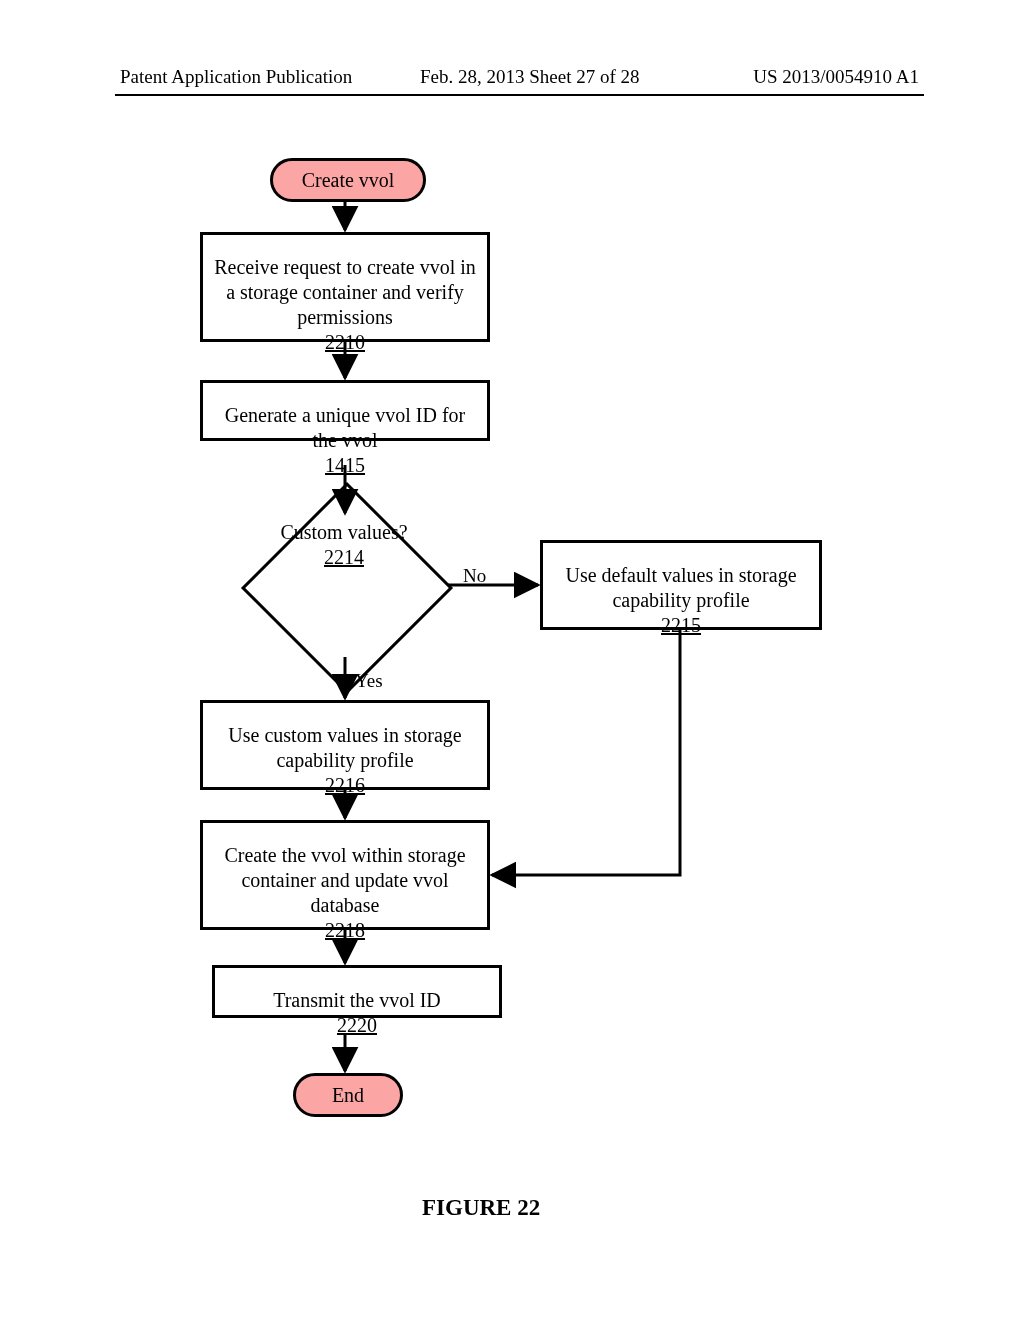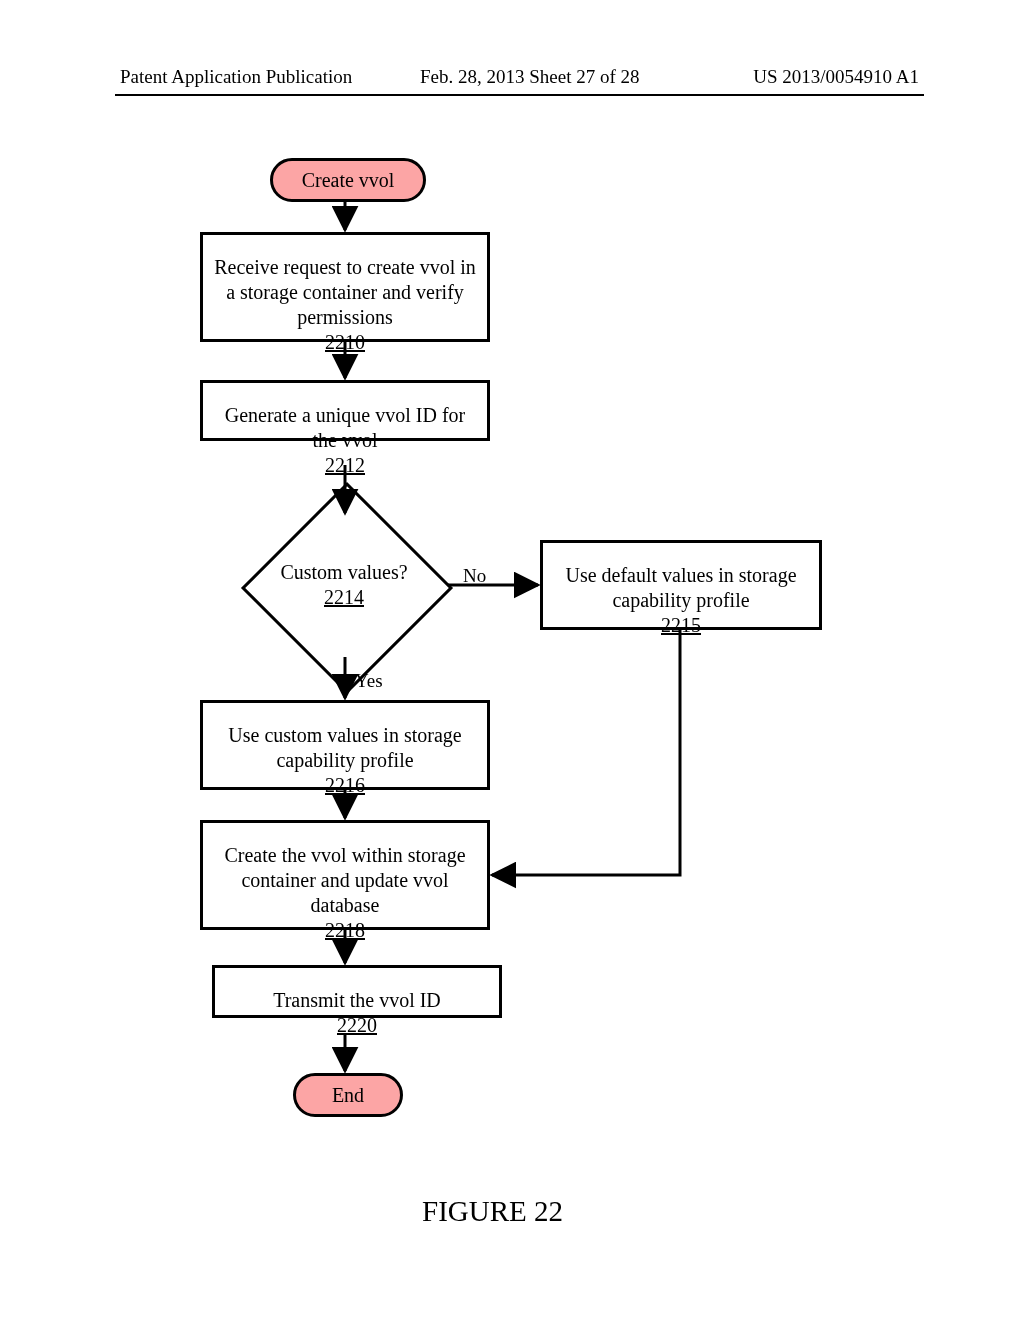--- a/index.html
+++ b/index.html
@@ -7,23 +7,23 @@
   .rule{position:absolute;left:115px;right:100px;top:94px;border-top:2px solid #000}
   .hdr{position:absolute;top:66px;font-size:19px}
   .hdr.left{left:120px;font-weight:normal}
   .hdr.mid{left:420px}
   .hdr.right{right:105px}
   .terminator{position:absolute;border:3px solid #000;border-radius:22px;height:38px;display:flex;align-items:center;justify-content:center;font-size:20px;background:#fca5a5}
   .box{position:absolute;border:3px solid #000;background:#fff;text-align:center;font-size:20px;line-height:1.25;padding:20px 8px;box-sizing:border-box}
   .ref{text-decoration:underline}
   .diamond{position:absolute;width:200px;height:130px}
   .diamond-shape{position:absolute;inset:0;transform:rotate(45deg);border:3px solid #000;background:#fff;width:144px;height:144px;left:28px;top:-7px}
-  .diamond-label{position:absolute;inset:0;display:flex;flex-direction:column;align-items:center;justify-content:center;font-size:20px;text-align:center;line-height:1.25}
+  .diamond-label{position:absolute;inset:0;display:flex;flex-direction:column;align-items:center;font-size:20px;text-align:center;line-height:1.25}
   .edge-label{position:absolute;font-size:19px}
-  .figcap{position:absolute;font-weight:normal;font-size:29px}
+  .figcap{position:absolute;font-weight:bold;font-size:23px}
   svg.conn{position:absolute;left:0;top:0;pointer-events:none}
 </style>
 </head>
 <body>
 
 <div class="page">
 
   <div class="hdr left">Patent Application Publication</div>
   <div class="hdr mid">Feb. 28, 2013  Sheet 27 of 28</div>
   <div class="hdr right">US 2013/0054910 A1</div>
@@ -33,21 +33,21 @@
     <span>Create vvol</span>
   </div>
 
   <div class="box" style="left:200px;top:232px;width:290px;height:110px">
     <div>Receive request to create vvol in a storage container and verify permissions</div>
     <div class="ref">2210</div>
   </div>
 
   <div class="box" style="left:200px;top:380px;width:290px;height:61px">
     <div>Generate a unique vvol ID for the vvol</div>
-    <div class="ref">2212</div>
+    <div class="ref">1415</div>
   </div>
 
   <div class="diamond" style="left:244px;top:520px">
     <div class="diamond-shape"></div>
     <div class="diamond-label">
       <div>Custom values?</div>
       <div class="ref">2214</div>
     </div>
   </div>
 

